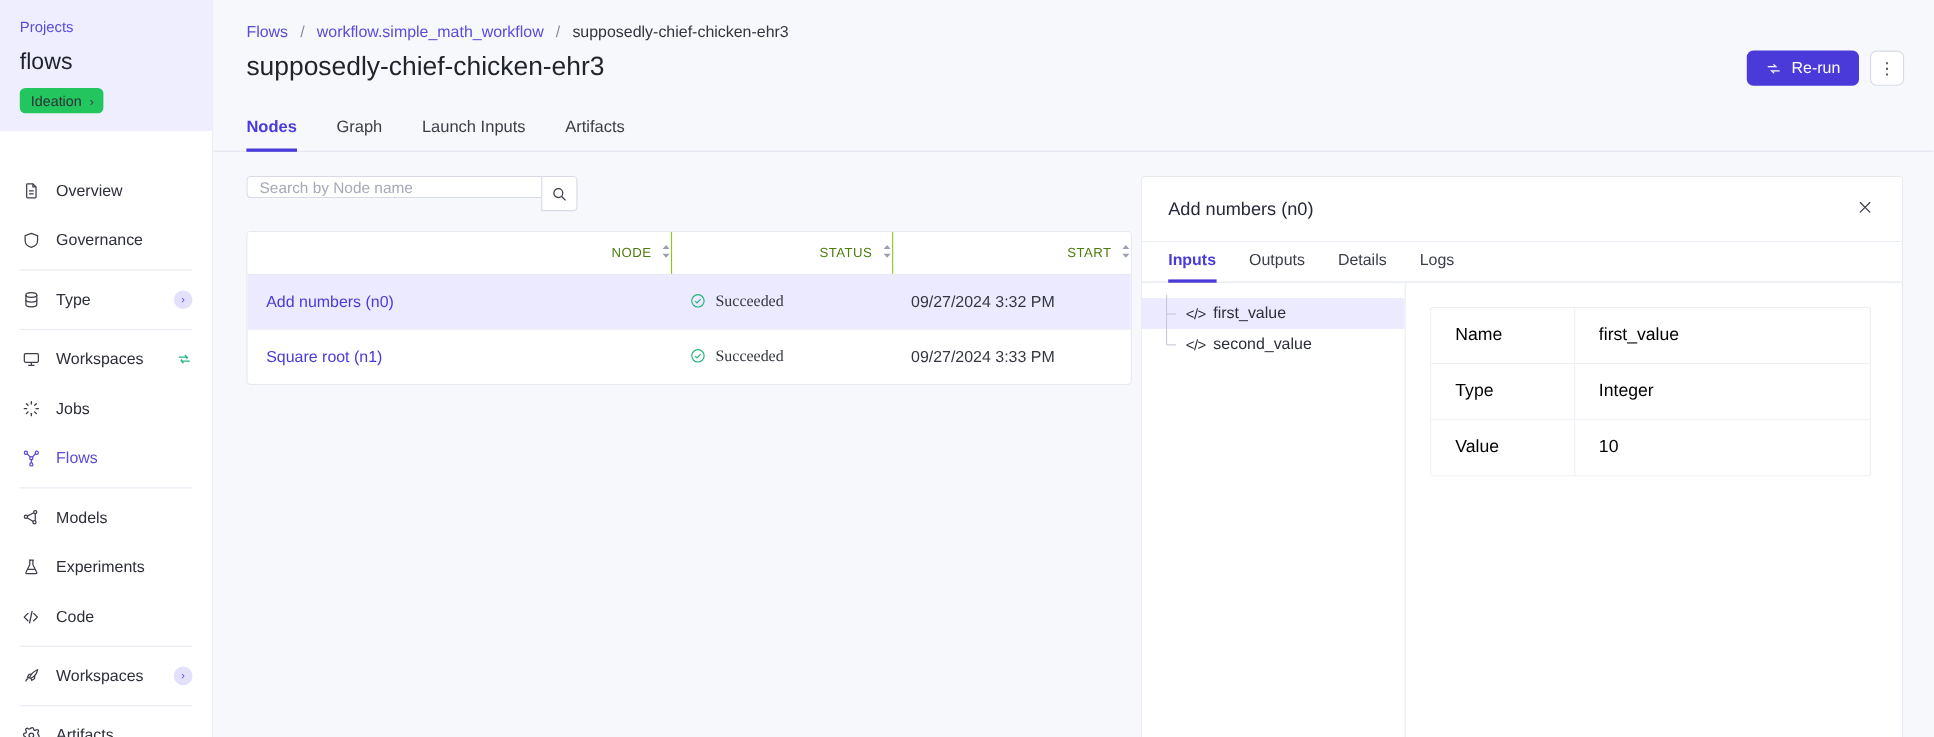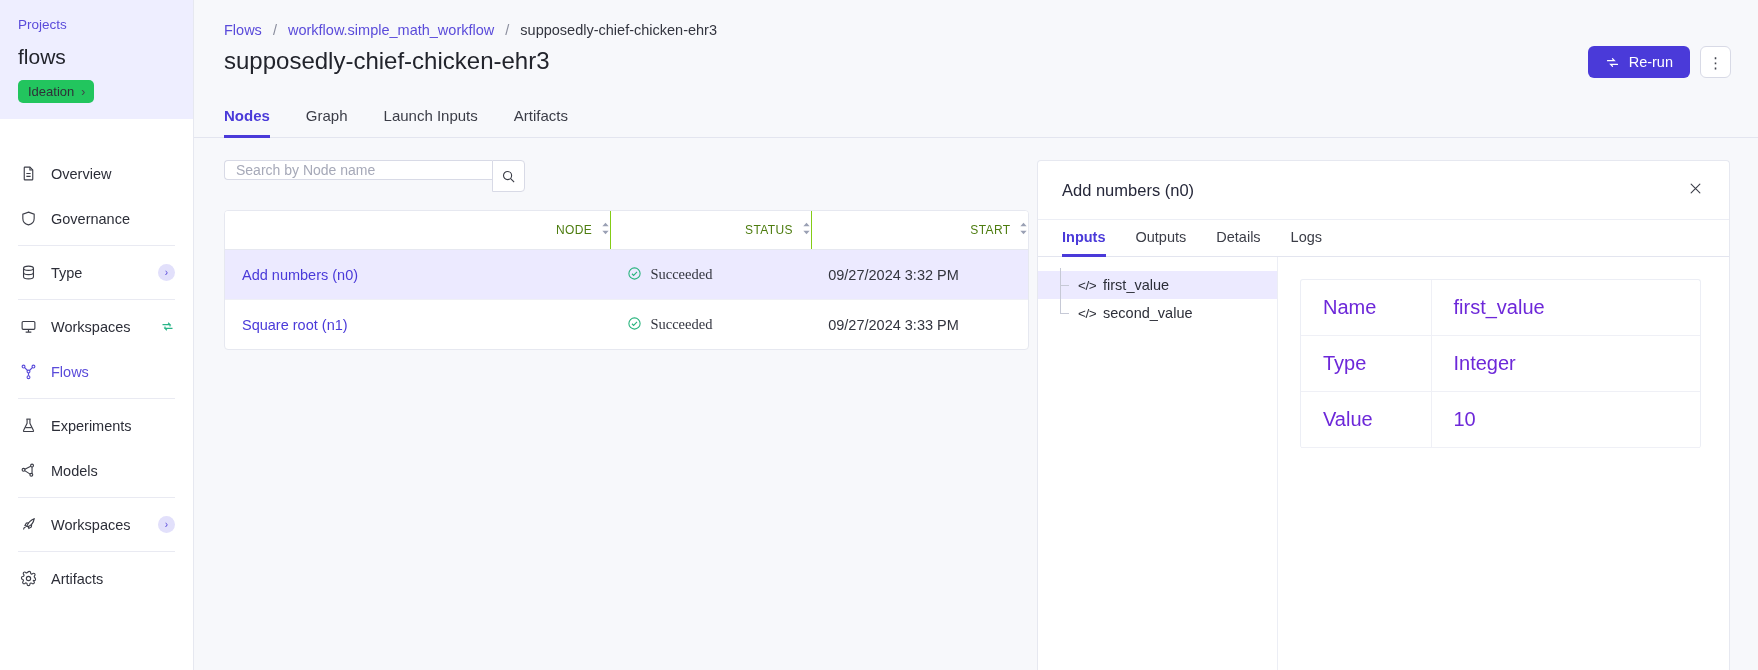--- a/index.html
+++ b/index.html
@@ -179,21 +179,21 @@
   }
   .tree-item .elbow::after {
     content: ""; position: absolute; left: 4px; top: 14px; width: 9px;
     border-top: 1px solid #c6c9d6;
   }
   .tree-item.last .elbow::before { top: -14px; }
   .code-ico { color: #2c2e38; font-size: 13.5px; margin-right: 7px; letter-spacing: -.5px; }
   .detail { flex: 1 1 auto; padding: 22px 28px 0 22px; min-width: 0; }
   .detail-card { border: 1px solid #eceef5; border-bottom: none; border-radius: 3px; }
   table.kv { width: 100%; border-collapse: collapse; table-layout: fixed; }
-  table.kv td { font-size: 20px; color: #6d28d9; padding: 16px 0 16px 22px; border-bottom: 1px solid #eff0f6; }
+  table.kv td { font-size: 16px; color: #000000; padding: 16px 0 16px 22px; border-bottom: 1px solid #eff0f6; }
   table.kv td.k { width: 130px; border-right: 1px solid #eff0f6; }
   table.kv tr:last-child td { border-bottom: 1px solid #eff0f6; }
 </style>
 </head>
 <body>
 
 <div class="app">
 
   <aside class="sidebar">
     <div class="sb-head">
@@ -253,59 +253,84 @@
         <span class="sb-label">Workspaces</span>
         <span class="sb-sync">
           <svg width="15" height="15" viewBox="0 0 24 24" fill="none" stroke="#28b487" stroke-width="1.8">
               <path d="M4 9h12l-3-3"></path>
               <path d="M20 15H8l3 3"></path>
               <path d="M16 9v3M8 15v-3"></path>
             </svg>
         </span>
       </div>
 
+      <div class="sb-item">
+        <span class="ico">
+          <svg width="17" height="17" viewBox="0 0 24 24" stroke="currentColor" stroke-width="1.7" stroke-linecap="round">
+              <path d="M12 3v3"></path>
+              <path d="M12 18v3"></path>
+              <path d="M3 12h3"></path>
+              <path d="M18 12h3"></path>
+              <path d="M5.6 5.6l2.1 2.1"></path>
+              <path d="M16.3 16.3l2.1 2.1"></path>
+              <path d="M18.4 5.6l-2.1 2.1"></path>
+              <path d="M7.7 16.3l-2.1 2.1"></path>
+            </svg>
+        </span>
+        <span class="sb-label">Jobs</span>
+      </div>
 
       <div class="sb-item active">
         <span class="ico">
           <svg width="17" height="17" viewBox="0 0 24 24" fill="none" stroke="currentColor" stroke-width="1.6">
               <circle cx="5" cy="5" r="2"></circle>
               <circle cx="19" cy="5" r="2"></circle>
               <circle cx="12" cy="12" r="2"></circle>
               <circle cx="12" cy="20" r="2"></circle>
               <path d="M6.6 6.4L10.6 10.6M17.4 6.4L13.4 10.6M12 14v4"></path>
             </svg>
         </span>
         <span class="sb-label">Flows</span>
       </div>
 
       <div class="sb-div"></div>
 
       <div class="sb-item">
         <span class="ico">
           <svg width="17" height="17" viewBox="0 0 24 24" fill="none" stroke="currentColor" stroke-width="1.6">
-              <path d="M9 3h6"></path>
-              <path d="M10 3v6L5 19a1 1 0 0 0 .9 1.5h12.2A1 1 0 0 0 19 19l-5-10V3"></path>
-              <path d="M7.5 15h9"></path>
-            </svg>
-        </span>
-        <span class="sb-label">Experiments</span>
-      </div>
-
-      <div class="sb-item">
-        <span class="ico">
-          <svg width="17" height="17" viewBox="0 0 24 24" fill="none" stroke="currentColor" stroke-width="1.6">
               <circle cx="17" cy="5" r="2"></circle>
               <circle cx="5" cy="11" r="2"></circle>
               <circle cx="16" cy="18" r="2"></circle>
               <path d="M6.8 10.1L15.2 5.9M6.6 12.2l7.8 4.9M17 7v9"></path>
             </svg>
         </span>
         <span class="sb-label">Models</span>
       </div>
 
+      <div class="sb-item">
+        <span class="ico">
+          <svg width="17" height="17" viewBox="0 0 24 24" fill="none" stroke="currentColor" stroke-width="1.6">
+              <path d="M9 3h6"></path>
+              <path d="M10 3v6L5 19a1 1 0 0 0 .9 1.5h12.2A1 1 0 0 0 19 19l-5-10V3"></path>
+              <path d="M7.5 15h9"></path>
+            </svg>
+        </span>
+        <span class="sb-label">Experiments</span>
+      </div>
+
+      <div class="sb-item">
+        <span class="ico">
+          <svg width="18" height="18" viewBox="0 0 24 24" fill="none" stroke="currentColor" stroke-width="1.6" stroke-linecap="round" stroke-linejoin="round">
+              <path d="M8.5 7.5L4 12l4.5 4.5"></path>
+              <path d="M15.5 7.5L20 12l-4.5 4.5"></path>
+              <path d="M13.5 5l-3 14"></path>
+            </svg>
+        </span>
+        <span class="sb-label">Code</span>
+      </div>
 
       <div class="sb-div"></div>
 
       <div class="sb-item">
         <span class="ico">
           <svg width="17" height="17" viewBox="0 0 24 24" fill="none" stroke="currentColor" stroke-width="1.6">
               <path d="M5 19c0-2 1-3 3-3.5"></path>
               <path d="M9.5 14.5C11 11 14 6.5 20 4c-1 6-5 9.5-8.5 11z"></path>
               <path d="M9.5 14.5L7 13.5 9 10l3.5-.5"></path>
               <path d="M11.5 15l1 2.5 3.5-2 .5-3.5"></path>

